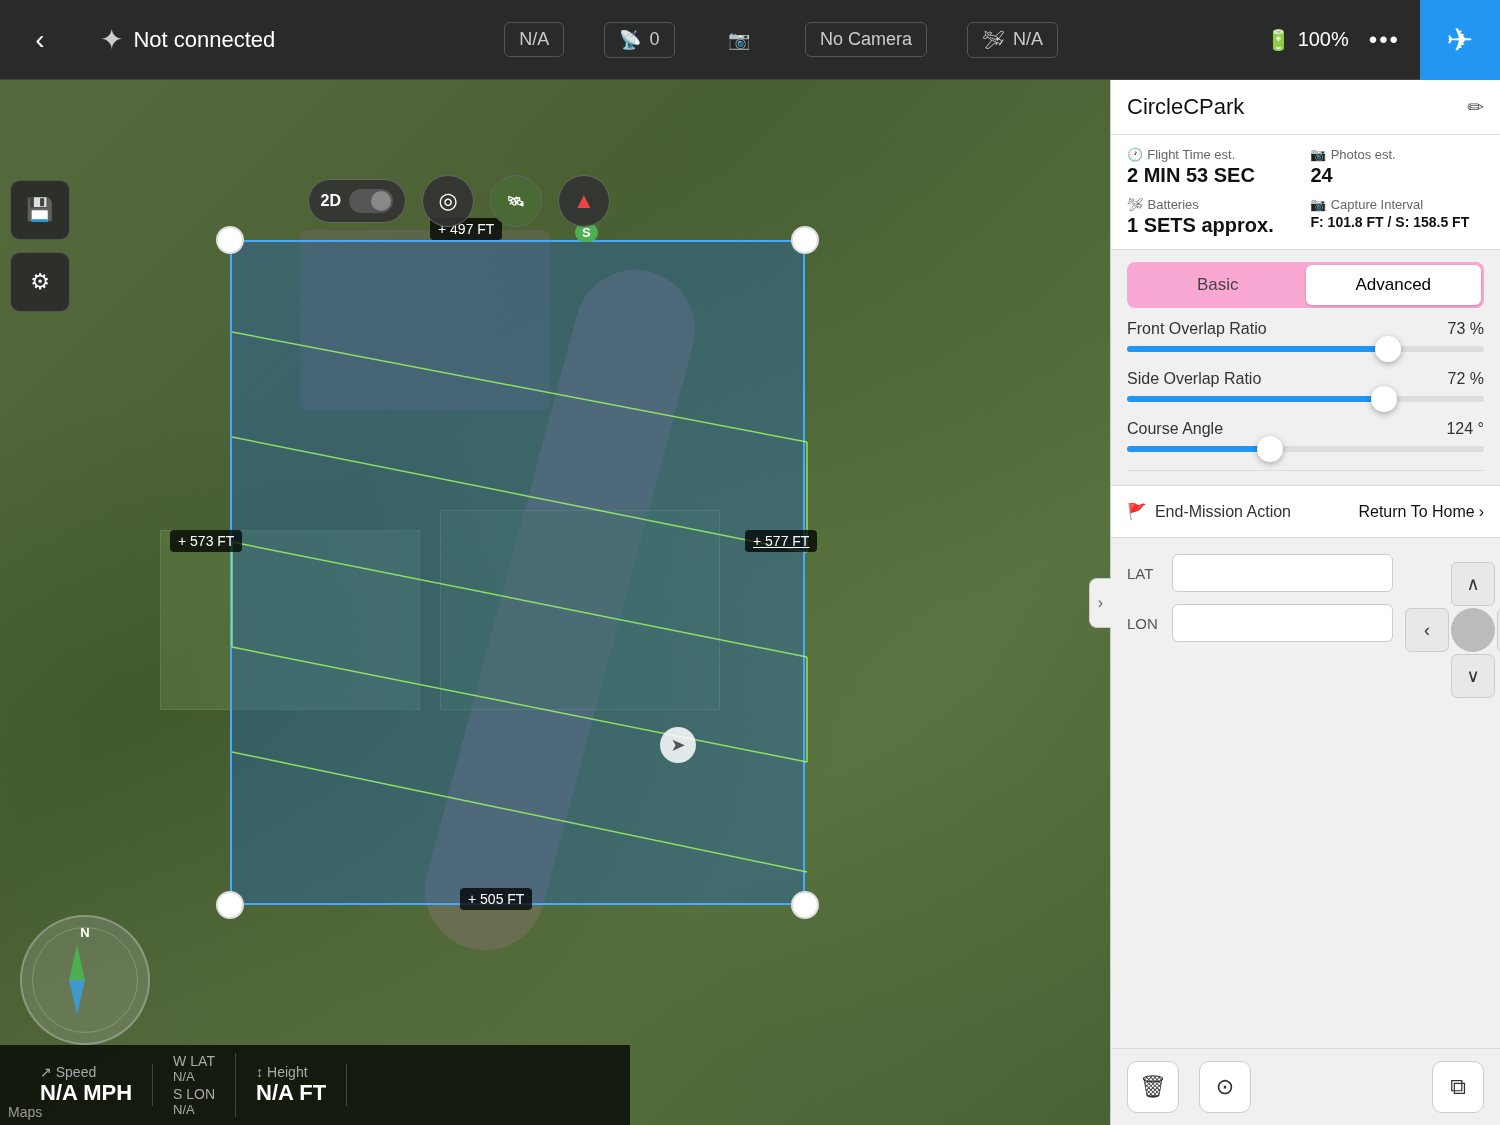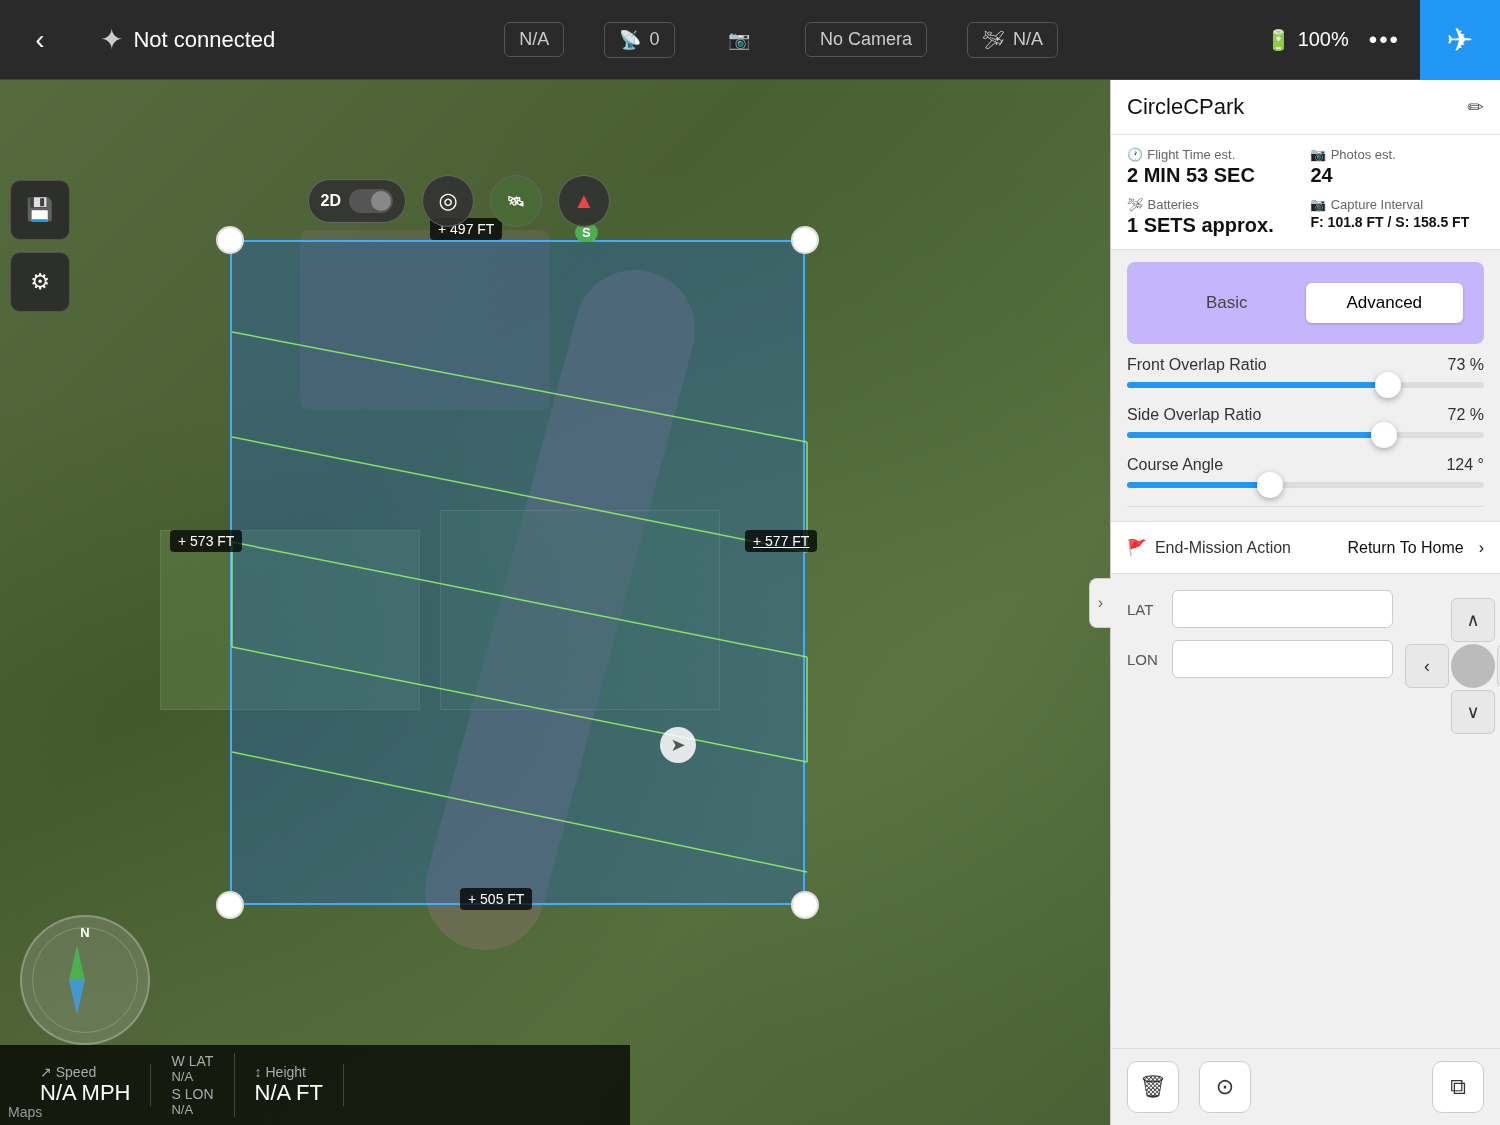--- a/index.html
+++ b/index.html
@@ -181,21 +181,21 @@
       position: absolute; bottom: 0; left: 0; right: 870px; height: 80px;
       background: rgba(0,0,0,0.75); display: flex; align-items: center;
       padding: 0 20px; gap: 0; z-index: 50;
     }
     .bottom-stat { 
       display: flex; flex-direction: column; padding: 0 20px;
       border-right: 1px solid #444;
     }
     .bottom-stat:last-child { border-right: none; }
     .bottom-stat-label { color: #aaa; font-size: 14px; display: flex; align-items: center; gap: 4px; }
-    .bottom-stat-value { color: #fff; font-size: 22px; font-weight: normal; }
+    .bottom-stat-value { color: #fff; font-size: 22px; font-weight: bold; }
     .bottom-stat-sub { color: #aaa; font-size: 13px; }
     .apple-maps {
       position: absolute; bottom: 5px; left: 8px; color: #999; font-size: 14px;
     }
 
     
     .map-controls {
       position: absolute; top: 95px; right: 890px; display: flex; align-items: center; gap: 16px;
       z-index: 50;
     }
@@ -243,21 +243,21 @@
 
     .panel-stats {
       background: #fff; padding: 12px 16px; border-bottom: 1px solid #ddd;
       display: grid; grid-template-columns: 1fr 1fr; gap: 10px;
     }
     .stat-item {}
     .stat-label { font-size: 13px; color: #666; display: flex; align-items: center; gap: 4px; }
     .stat-value { font-size: 20px; font-weight: 700; color: #111; margin-top: 2px; }
 
     .panel-tabs {
-      display: flex; background: #c4b5fd; margin: 12px 16px; border-radius: 8px; padding: 21px;
+      display: flex; background: #f9a8d4; margin: 12px 16px; border-radius: 8px; padding: 3px;
     }
     .panel-tab {
       flex: 1; padding: 10px; text-align: center; font-size: 17px; font-weight: 500;
       border-radius: 6px; cursor: pointer; color: #444;
     }
     .panel-tab.active { background: #fff; color: #000; font-weight: 400; box-shadow: 0 1px 3px rgba(0,0,0,0.2); }
 
     .panel-content { flex: 1; overflow-y: auto; padding: 0 16px; background: #f0f0f0; }
 
     .slider-row { margin-bottom: 18px; }
@@ -278,21 +278,21 @@
     }
 
     .panel-divider { height: 1px; background: #ddd; margin: 4px 0 14px; }
 
     .end-mission-row {
       background: #fff; margin: 0 -16px; padding: 16px 16px;
       display: flex; align-items: center; justify-content: space-between;
       border-top: 1px solid #ddd; border-bottom: 1px solid #ddd;
     }
     .end-mission-label { font-size: 16px; color: #333; display: flex; align-items: center; gap: 8px; }
-    .end-mission-value { font-size: 16px; color: #111; font-weight: 500; display: flex; align-items: center; gap: 15px; }
+    .end-mission-value { font-size: 16px; color: #111; font-weight: 500; display: flex; align-items: center; gap: 4px; }
 
     .coord-section { padding: 16px 0; }
     .coord-row { display: flex; align-items: center; gap: 10px; margin-bottom: 12px; }
     .coord-label { font-size: 15px; color: #555; width: 35px; }
     .coord-input {
       flex: 1; height: 38px; border: 1px solid #ccc; border-radius: 6px;
       background: #fff; font-size: 15px; padding: 0 10px;
     }
 
     .coord-dpad {

